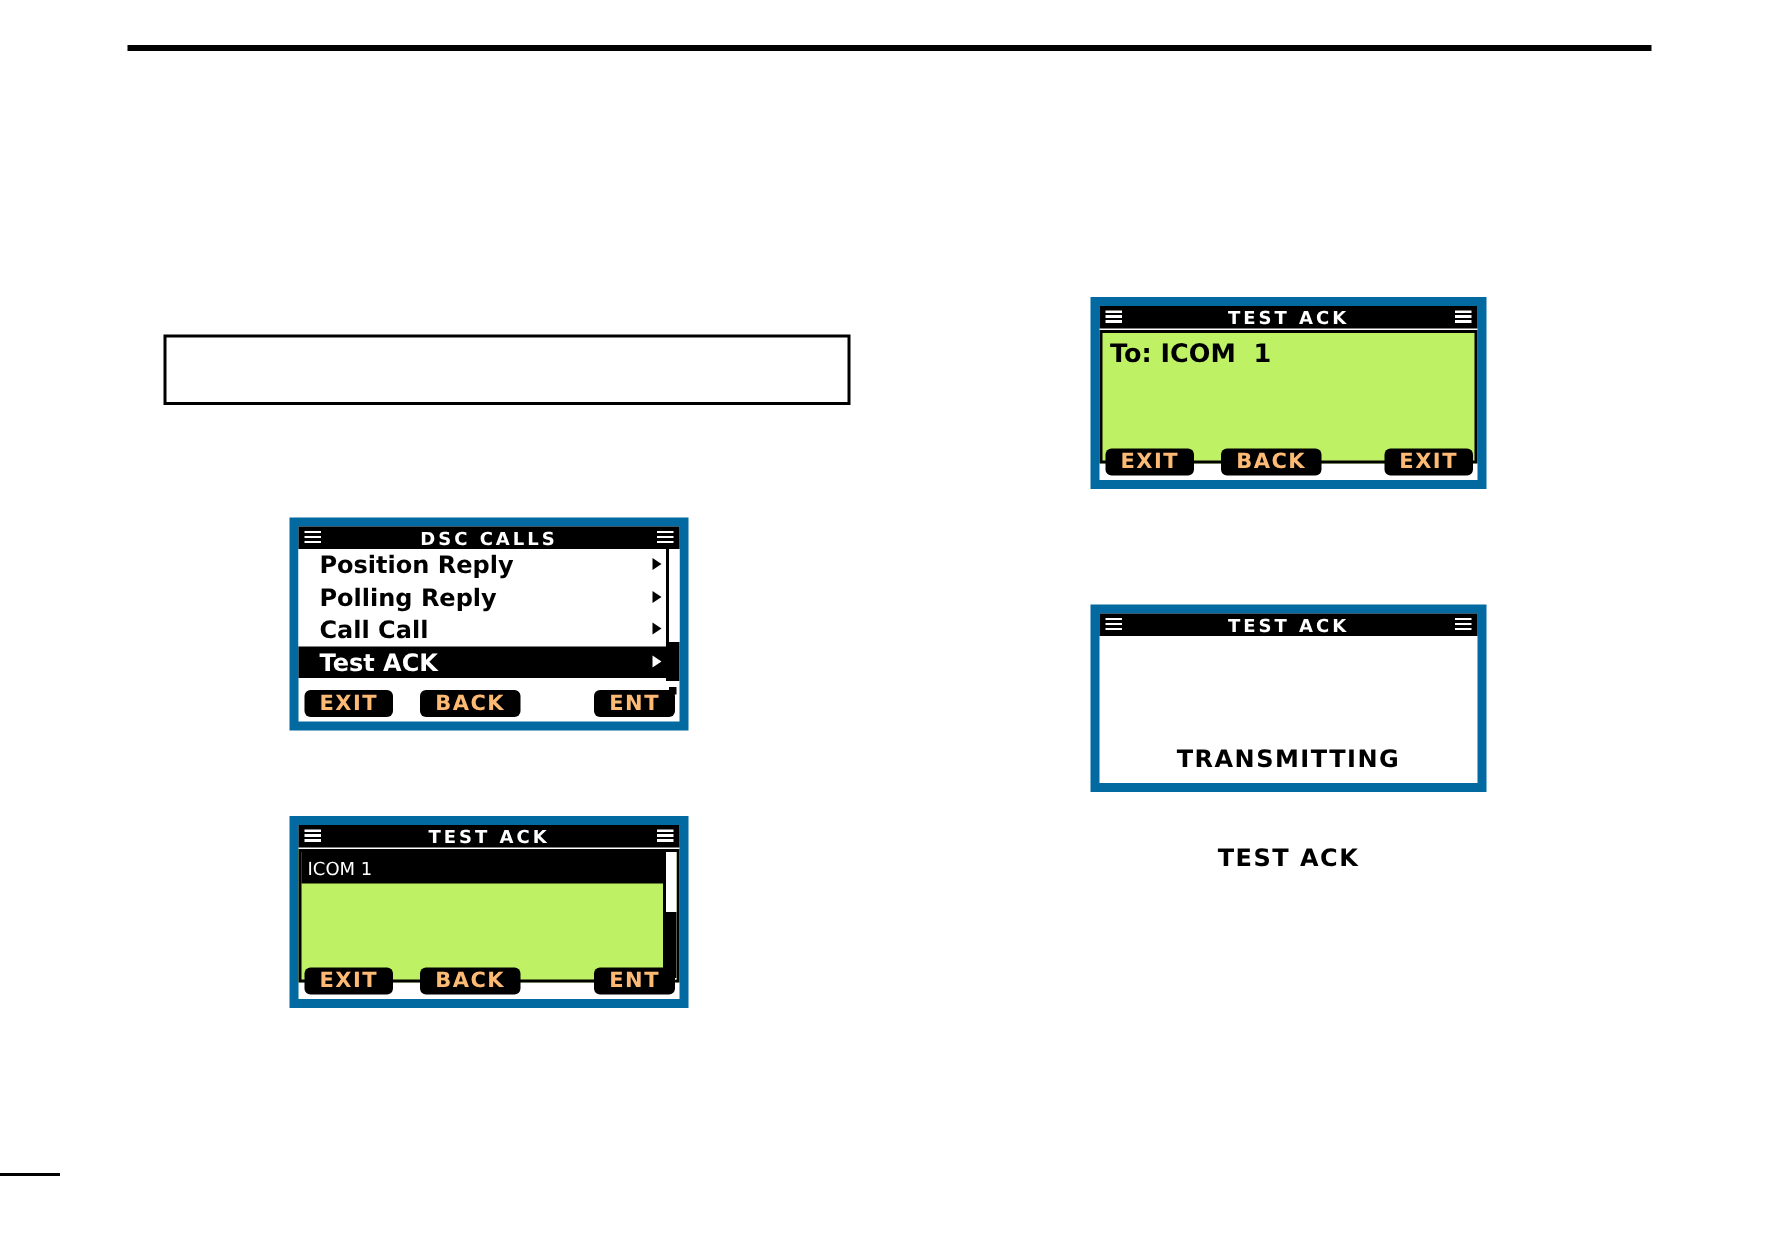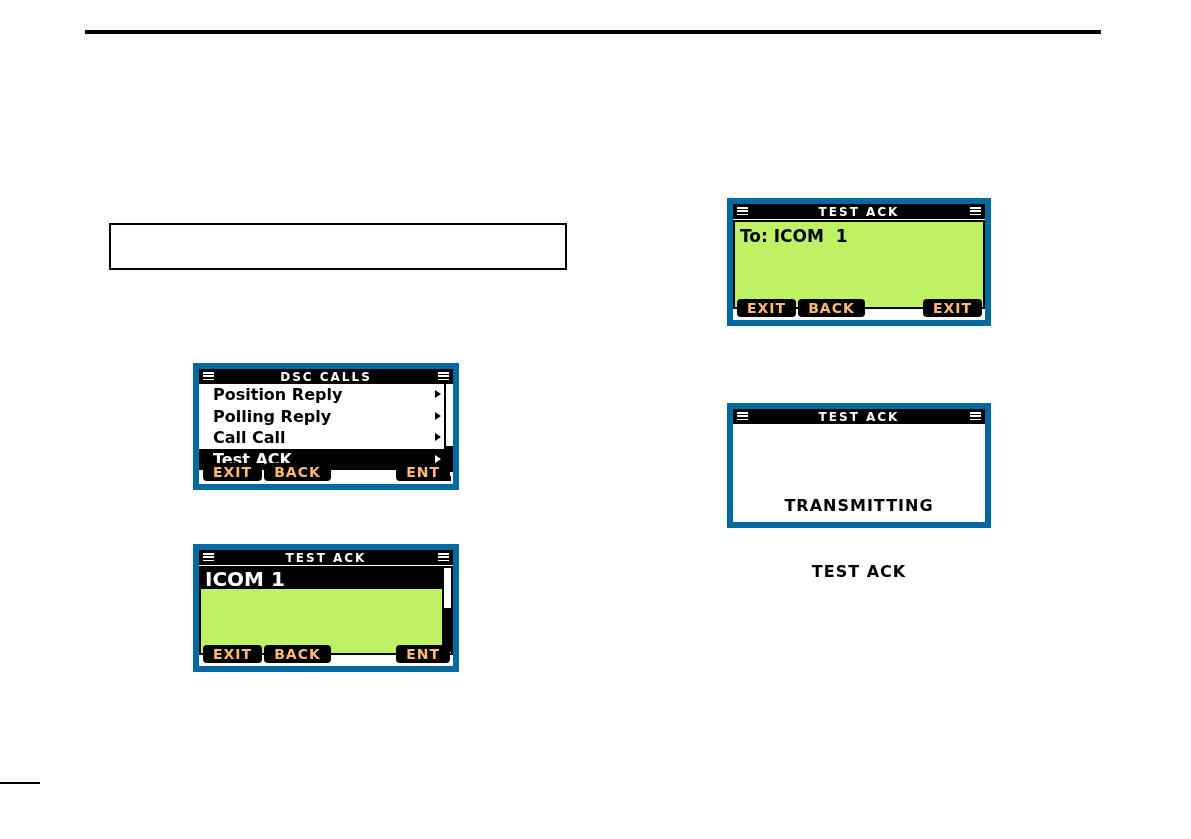--- a/index.html
+++ b/index.html
@@ -30,49 +30,49 @@
 
   
   .sb{position:absolute;right:0;width:9px;background:#fff;border-left:2px solid #000;box-sizing:border-box;}
   .sb .thumb{position:absolute;left:0;right:0;background:#000;}
   .tick{position:absolute;background:#000;}
 
   
   .inner-box{position:absolute;left:0;right:0;top:16px;border:2px solid #000;
              box-sizing:border-box;background:#bef264;}
   .list-row{height:21px;display:flex;align-items:center;padding-left:4px;
-            font-size:20px;font-weight:bold;text-align:right;}
+            font-size:12px;font-weight:normal;text-align:right;}
   .list-row.sel{background:#000;color:#fff;margin-right:7px;}
   .line{white-space:pre;font-size:17px;font-weight:bold;color:#000;
         line-height:24px;padding-left:5px;}
   .center-msg{position:absolute;left:0;right:0;top:42px;text-align:center;
               font-size:16px;font-weight:bold;letter-spacing:1px;line-height:22px;
               color:#000;white-space:pre;}
 
   
   .softkeys{position:absolute;left:4px;right:3px;bottom:2px;height:20px;
             display:flex;align-items:center;}
   .skey{background:#000;color:#fdba74;border:none;border-radius:4px;height:18px;
         line-height:18px;padding:0 10px;font-family:"DejaVu Sans", sans-serif;
         font-size:14px;font-weight:bold;letter-spacing:1px;text-align:center;}
-  .skey+.skey{margin-left:2px;}
+  .skey+.skey{margin-left:18px;}
   .sk-spacer{flex:1;}
 </style>
 </head>
 <body>
 
 <div id="page">
 
   <div class="rule" style="left:85px;top:30px;width:1016px;height:4px;"></div>
 
   <div class="note-box">
     <span></span>
   </div>
 
-  <div class="lcd" style="left:193px;top:363px;width:266px;height:127px;">
+  <div class="lcd" style="left:193px;top:345px;width:266px;height:142px;">
     <div class="lcd-header">
       <span class="menu-lines l"></span>
       <span>DSC CALLS</span>
       <span class="menu-lines r"></span>
     </div>
     <div class="menu-list">
       <div class="menu-row">
         <span>Position Reply</span>
         <span class="arr"></span>
       </div>

